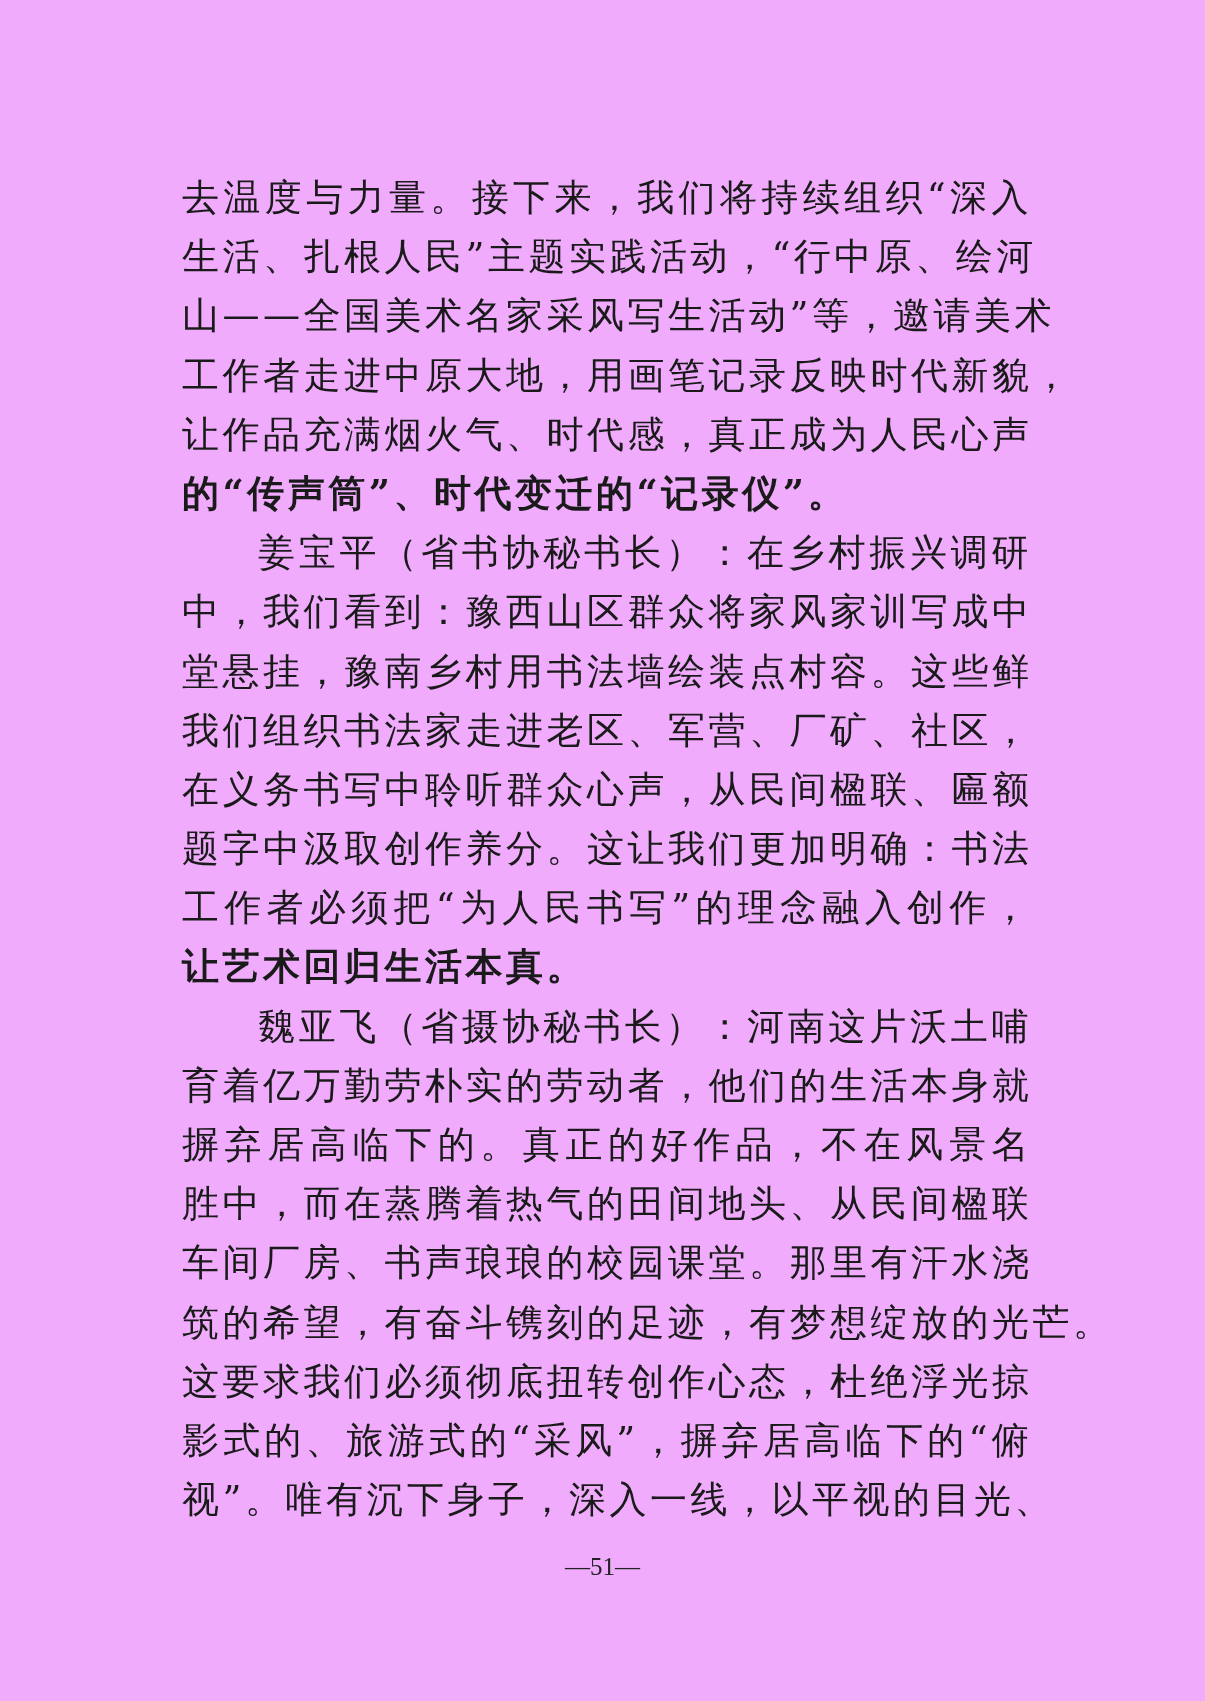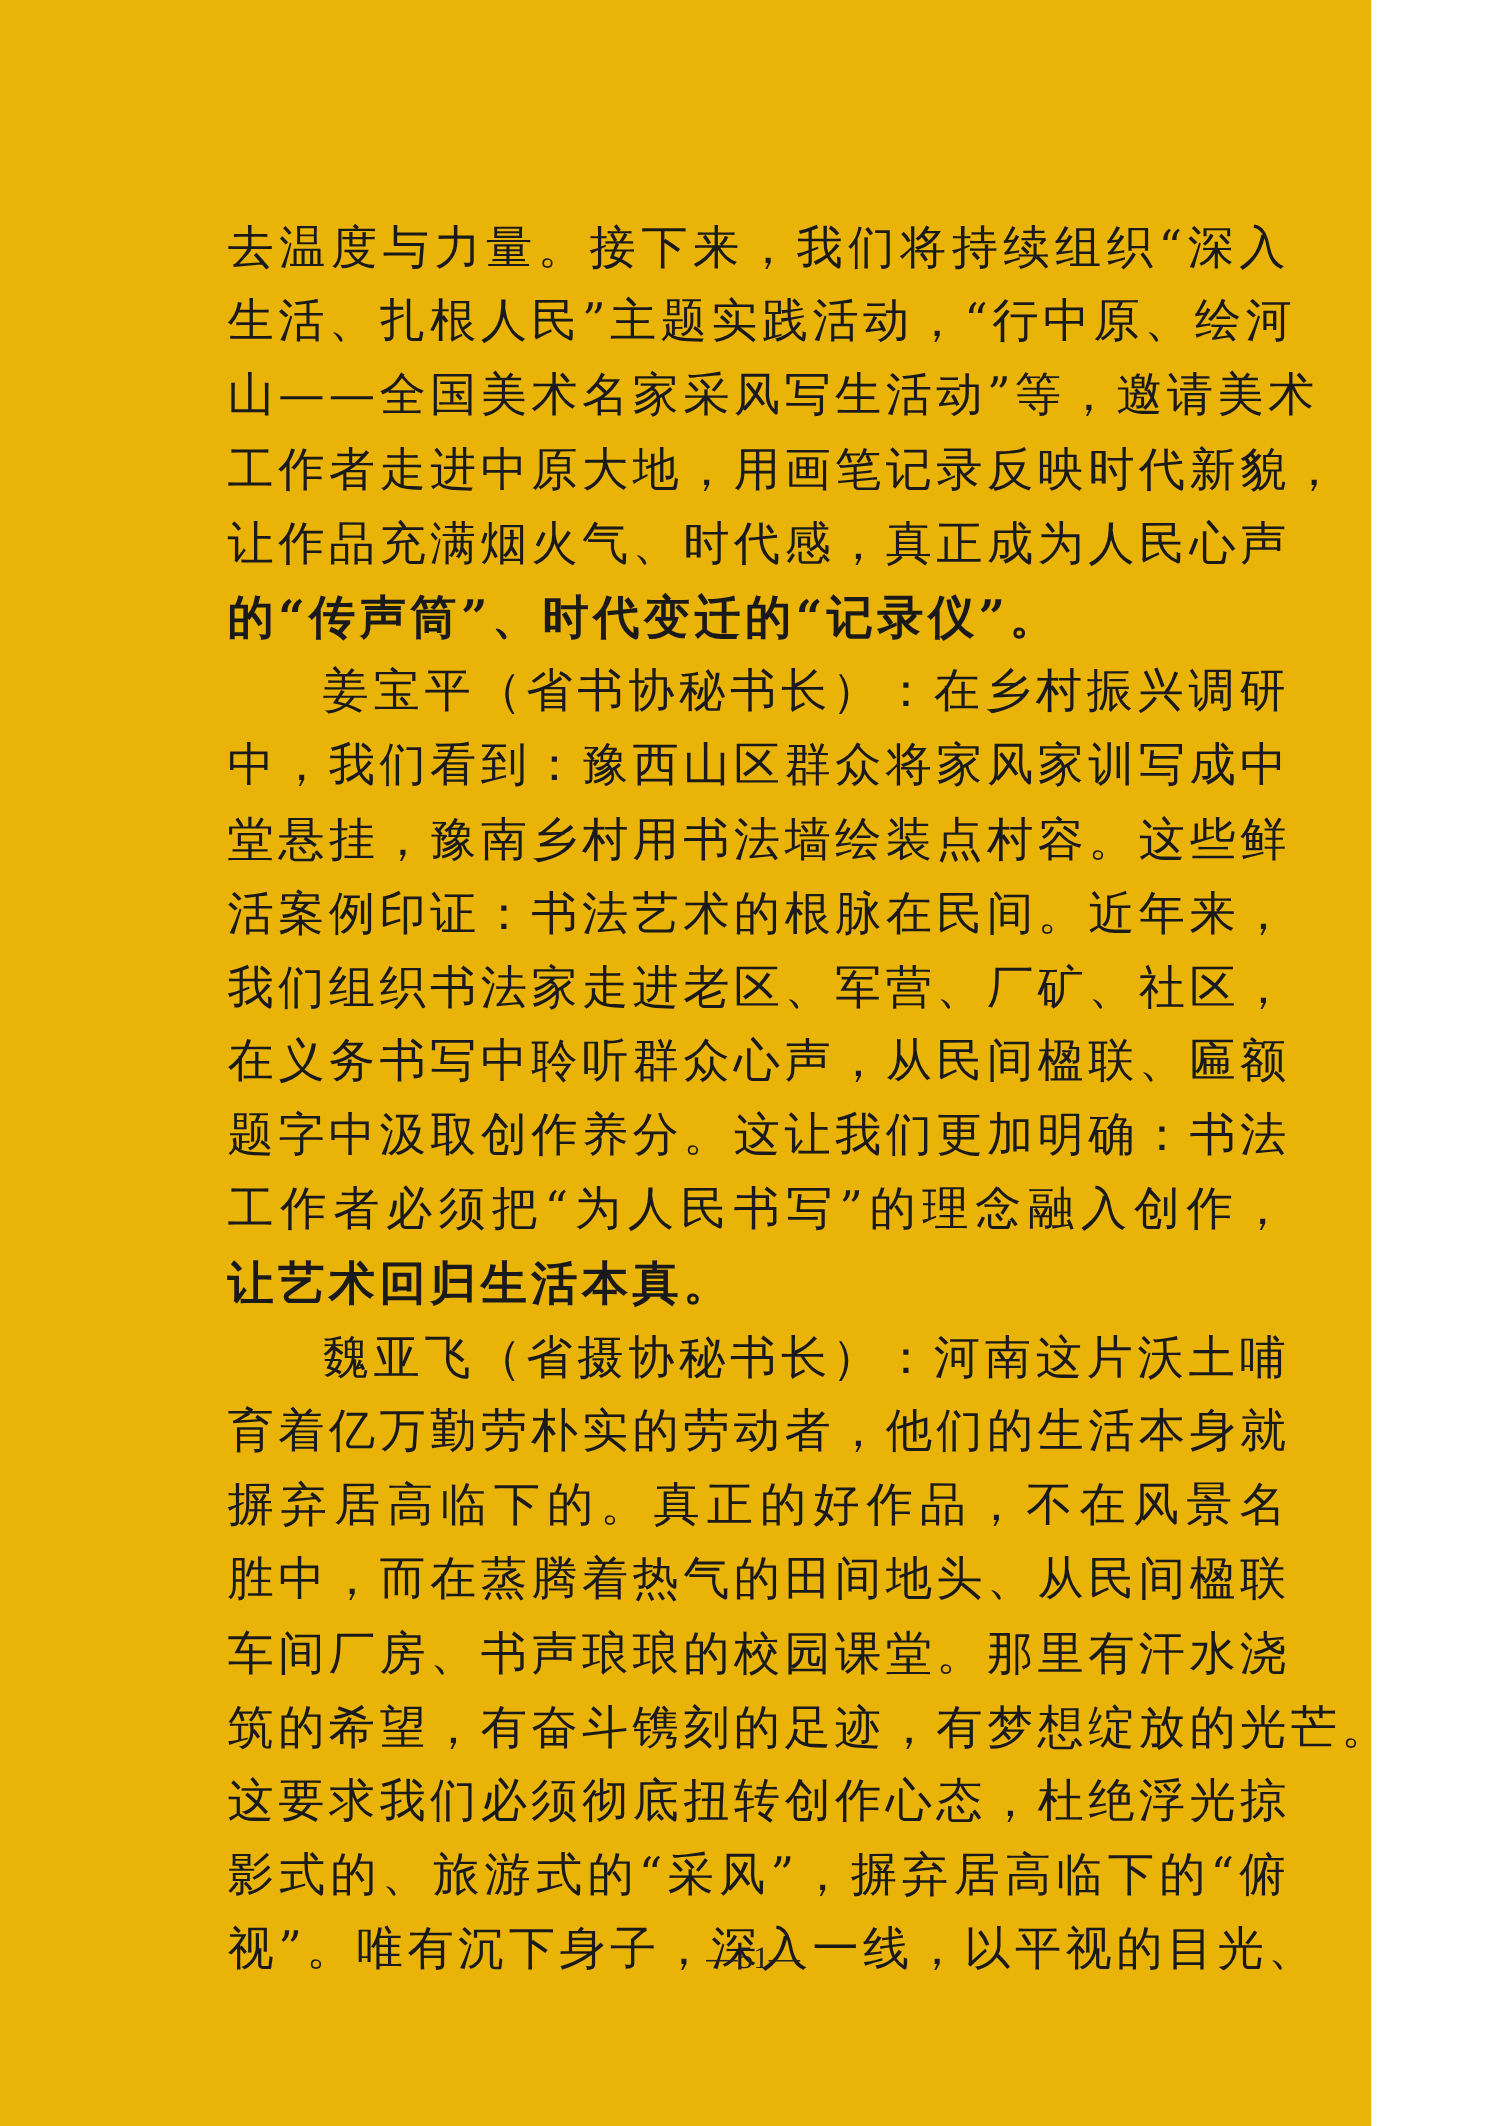--- a/index.html
+++ b/index.html
@@ -12,23 +12,23 @@
       height: 1701px;
       position: relative;
       overflow: hidden;
       font-family: "DejaVu Serif", "Liberation Serif", serif;
       color: #1a1a1a;
     }
     .page {
       position: absolute;
       left: 0;
       top: 0;
-      width: 1097px;
+      width: 1205px;
       height: 1701px;
-      background: #eab308;
+      background: #f0abfc;
     }
     .body-text {
       position: absolute;
       left: 182px;
       top: 168px;
       width: 850px;
     }
     .line {
       height: 59.2px;
       line-height: 59.2px;
@@ -65,21 +65,20 @@
     <div class="line">去温度与力量。接下来，我们将持续组织“深入</div>
     <div class="line">生活、扎根人民”主题实践活动，“行中原、绘河</div>
     <div class="line">山——全国美术名家采风写生活动”等，邀请美术</div>
     <div class="line">工作者走进中原大地，用画笔记录反映时代新貌，</div>
     <div class="line">让作品充满烟火气、时代感，真正成为人民心声</div>
     <div class="line last">的“传声筒”、时代变迁的“记录仪”。</div>
 
     <div class="line indent">姜宝平（省书协秘书长）：在乡村振兴调研</div>
     <div class="line">中，我们看到：豫西山区群众将家风家训写成中</div>
     <div class="line">堂悬挂，豫南乡村用书法墙绘装点村容。这些鲜</div>
-    <div class="line">活案例印证：书法艺术的根脉在民间。近年来，</div>
     <div class="line">我们组织书法家走进老区、军营、厂矿、社区，</div>
     <div class="line">在义务书写中聆听群众心声，从民间楹联、匾额</div>
     <div class="line">题字中汲取创作养分。这让我们更加明确：书法</div>
     <div class="line">工作者必须把“为人民书写”的理念融入创作，</div>
     <div class="line last">让艺术回归生活本真。</div>
 
     <div class="line indent">魏亚飞（省摄协秘书长）：河南这片沃土哺</div>
     <div class="line">育着亿万勤劳朴实的劳动者，他们的生活本身就</div>
     <div class="line">摒弃居高临下的。真正的好作品，不在风景名</div>
     <div class="line">胜中，而在蒸腾着热气的田间地头、从民间楹联</div>

